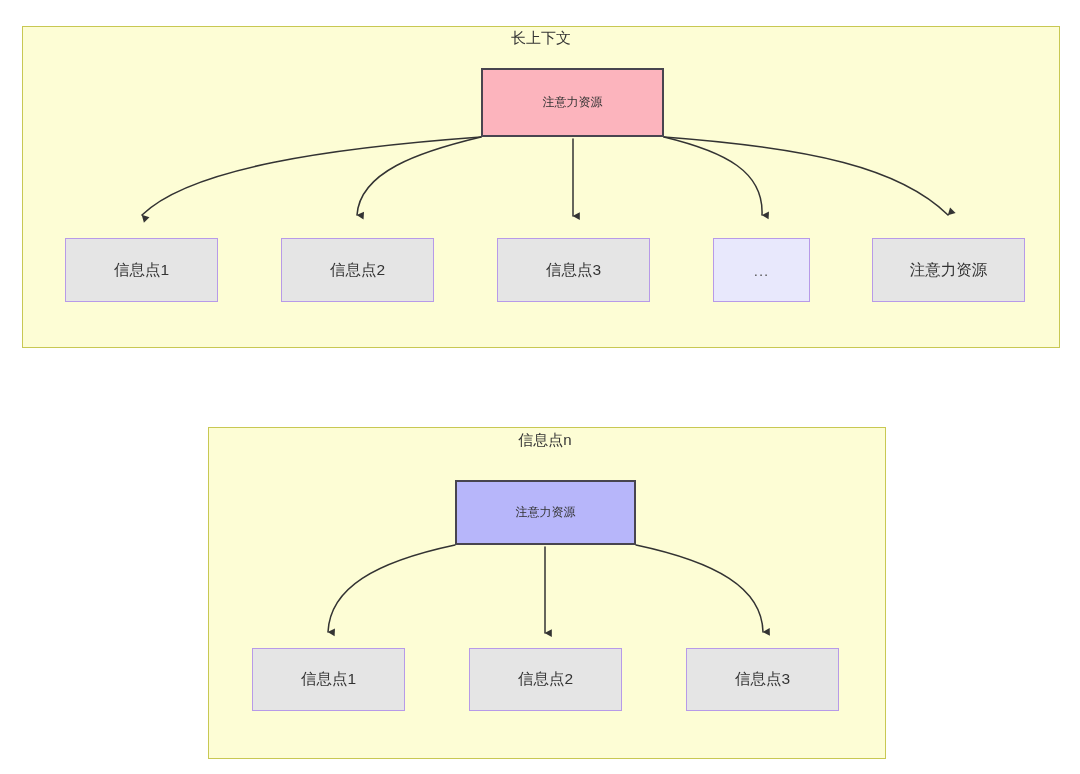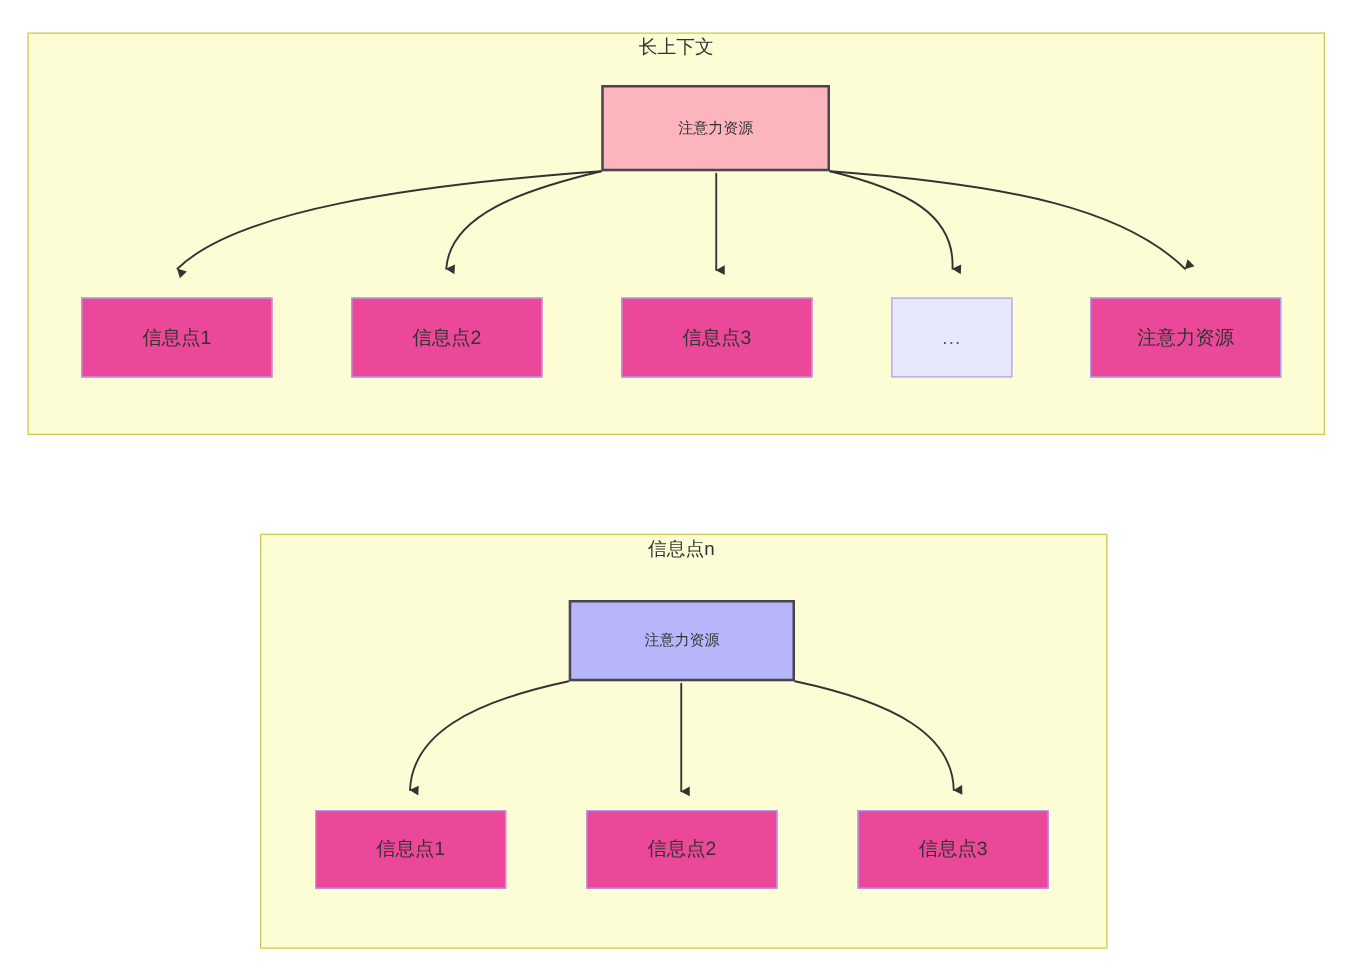--- a/index.html
+++ b/index.html
@@ -51,21 +51,21 @@
   }
   .node-attention-long {
     background: #fcb4bd;
     border: 2.4px solid #48454f;
   }
   .node-attention-short {
     background: #b7b6fa;
     border: 2.4px solid #48454f;
   }
   .node-info {
-    background: #ec4899;
+    background: #e5e5e5;
     border: 1.7px solid #b79ae8;
     font-size: 15.5px;
   }
   .node-ellipsis {
     background: #e8e8fc;
     border: 1.7px solid #b79ae8;
     font-size: 15px;
     letter-spacing: 1px;
     color: #555;
   }

